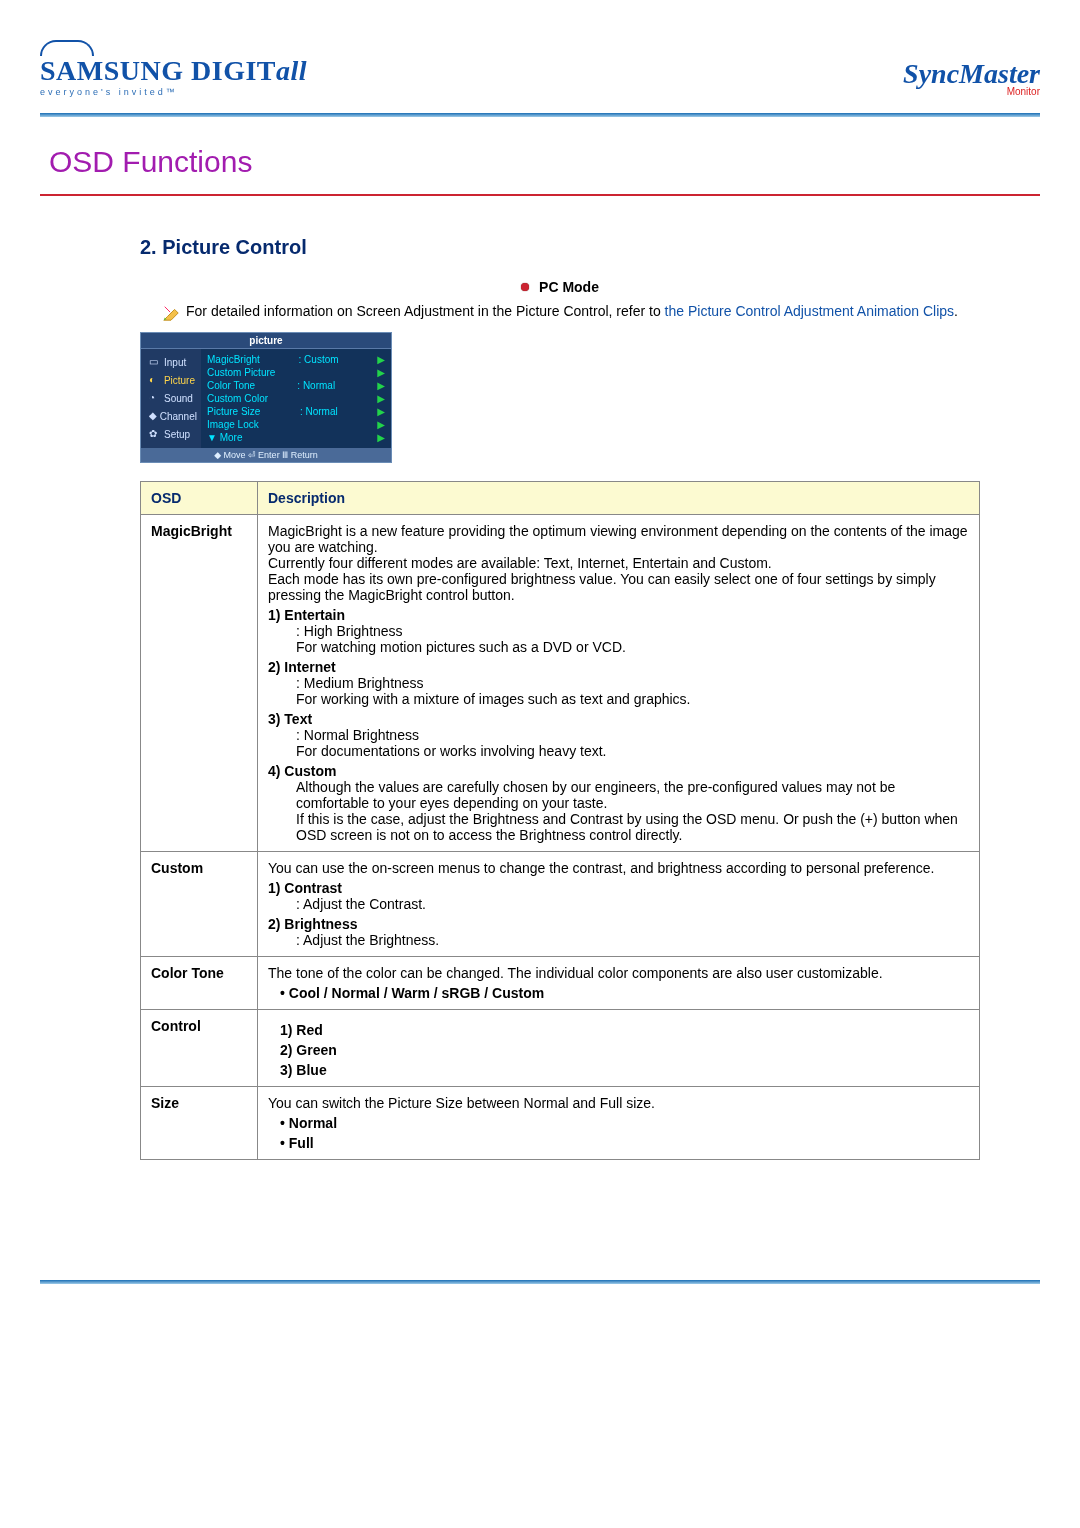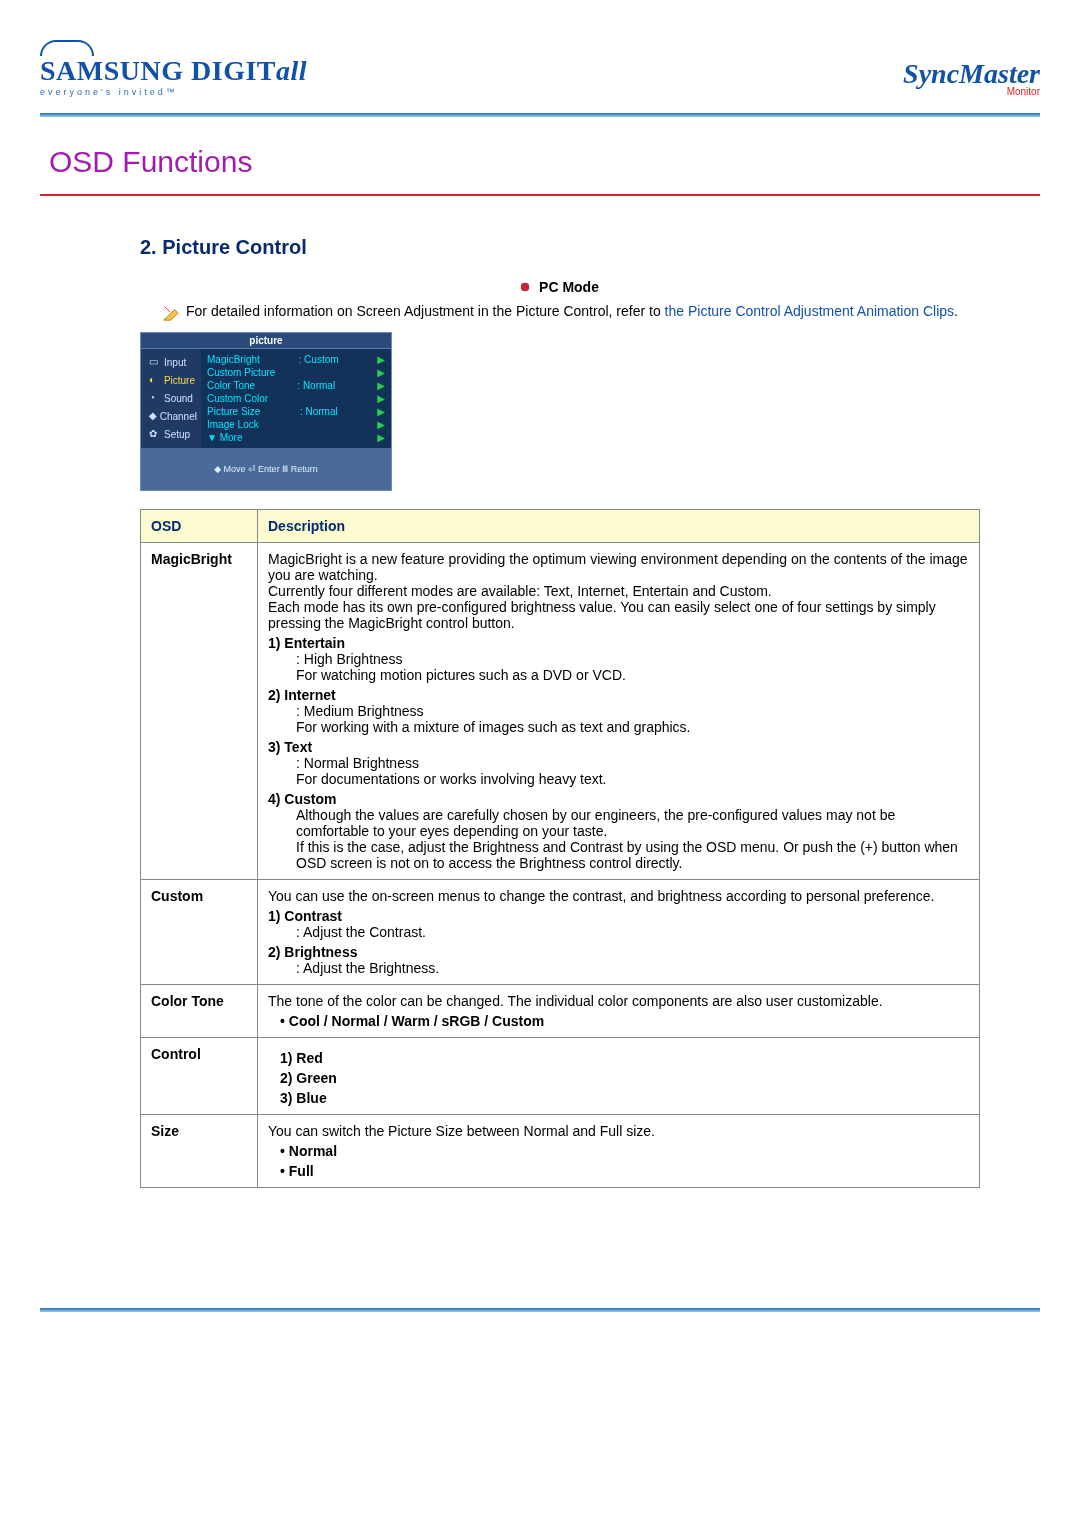--- a/index.html
+++ b/index.html
@@ -176,21 +176,21 @@
     padding: 1px 0;
   }
   .osd-row .n { color: #00e4ff; }
   .osd-row .v { color: #00e4ff; }
   .osd-row .arr { color: #22d34a; }
   .osd-foot {
     background: #4a6a98;
     color: #dfefff;
     font-size: 9px;
     text-align: center;
-    padding: 16px;
+    padding: 2px;
   }
 
   table.osd-table {
     border-collapse: collapse;
     width: 100%;
     margin: 0;
     font-size: 14px;
     border-radius: 13px;
   }
   table.osd-table th, table.osd-table td {

